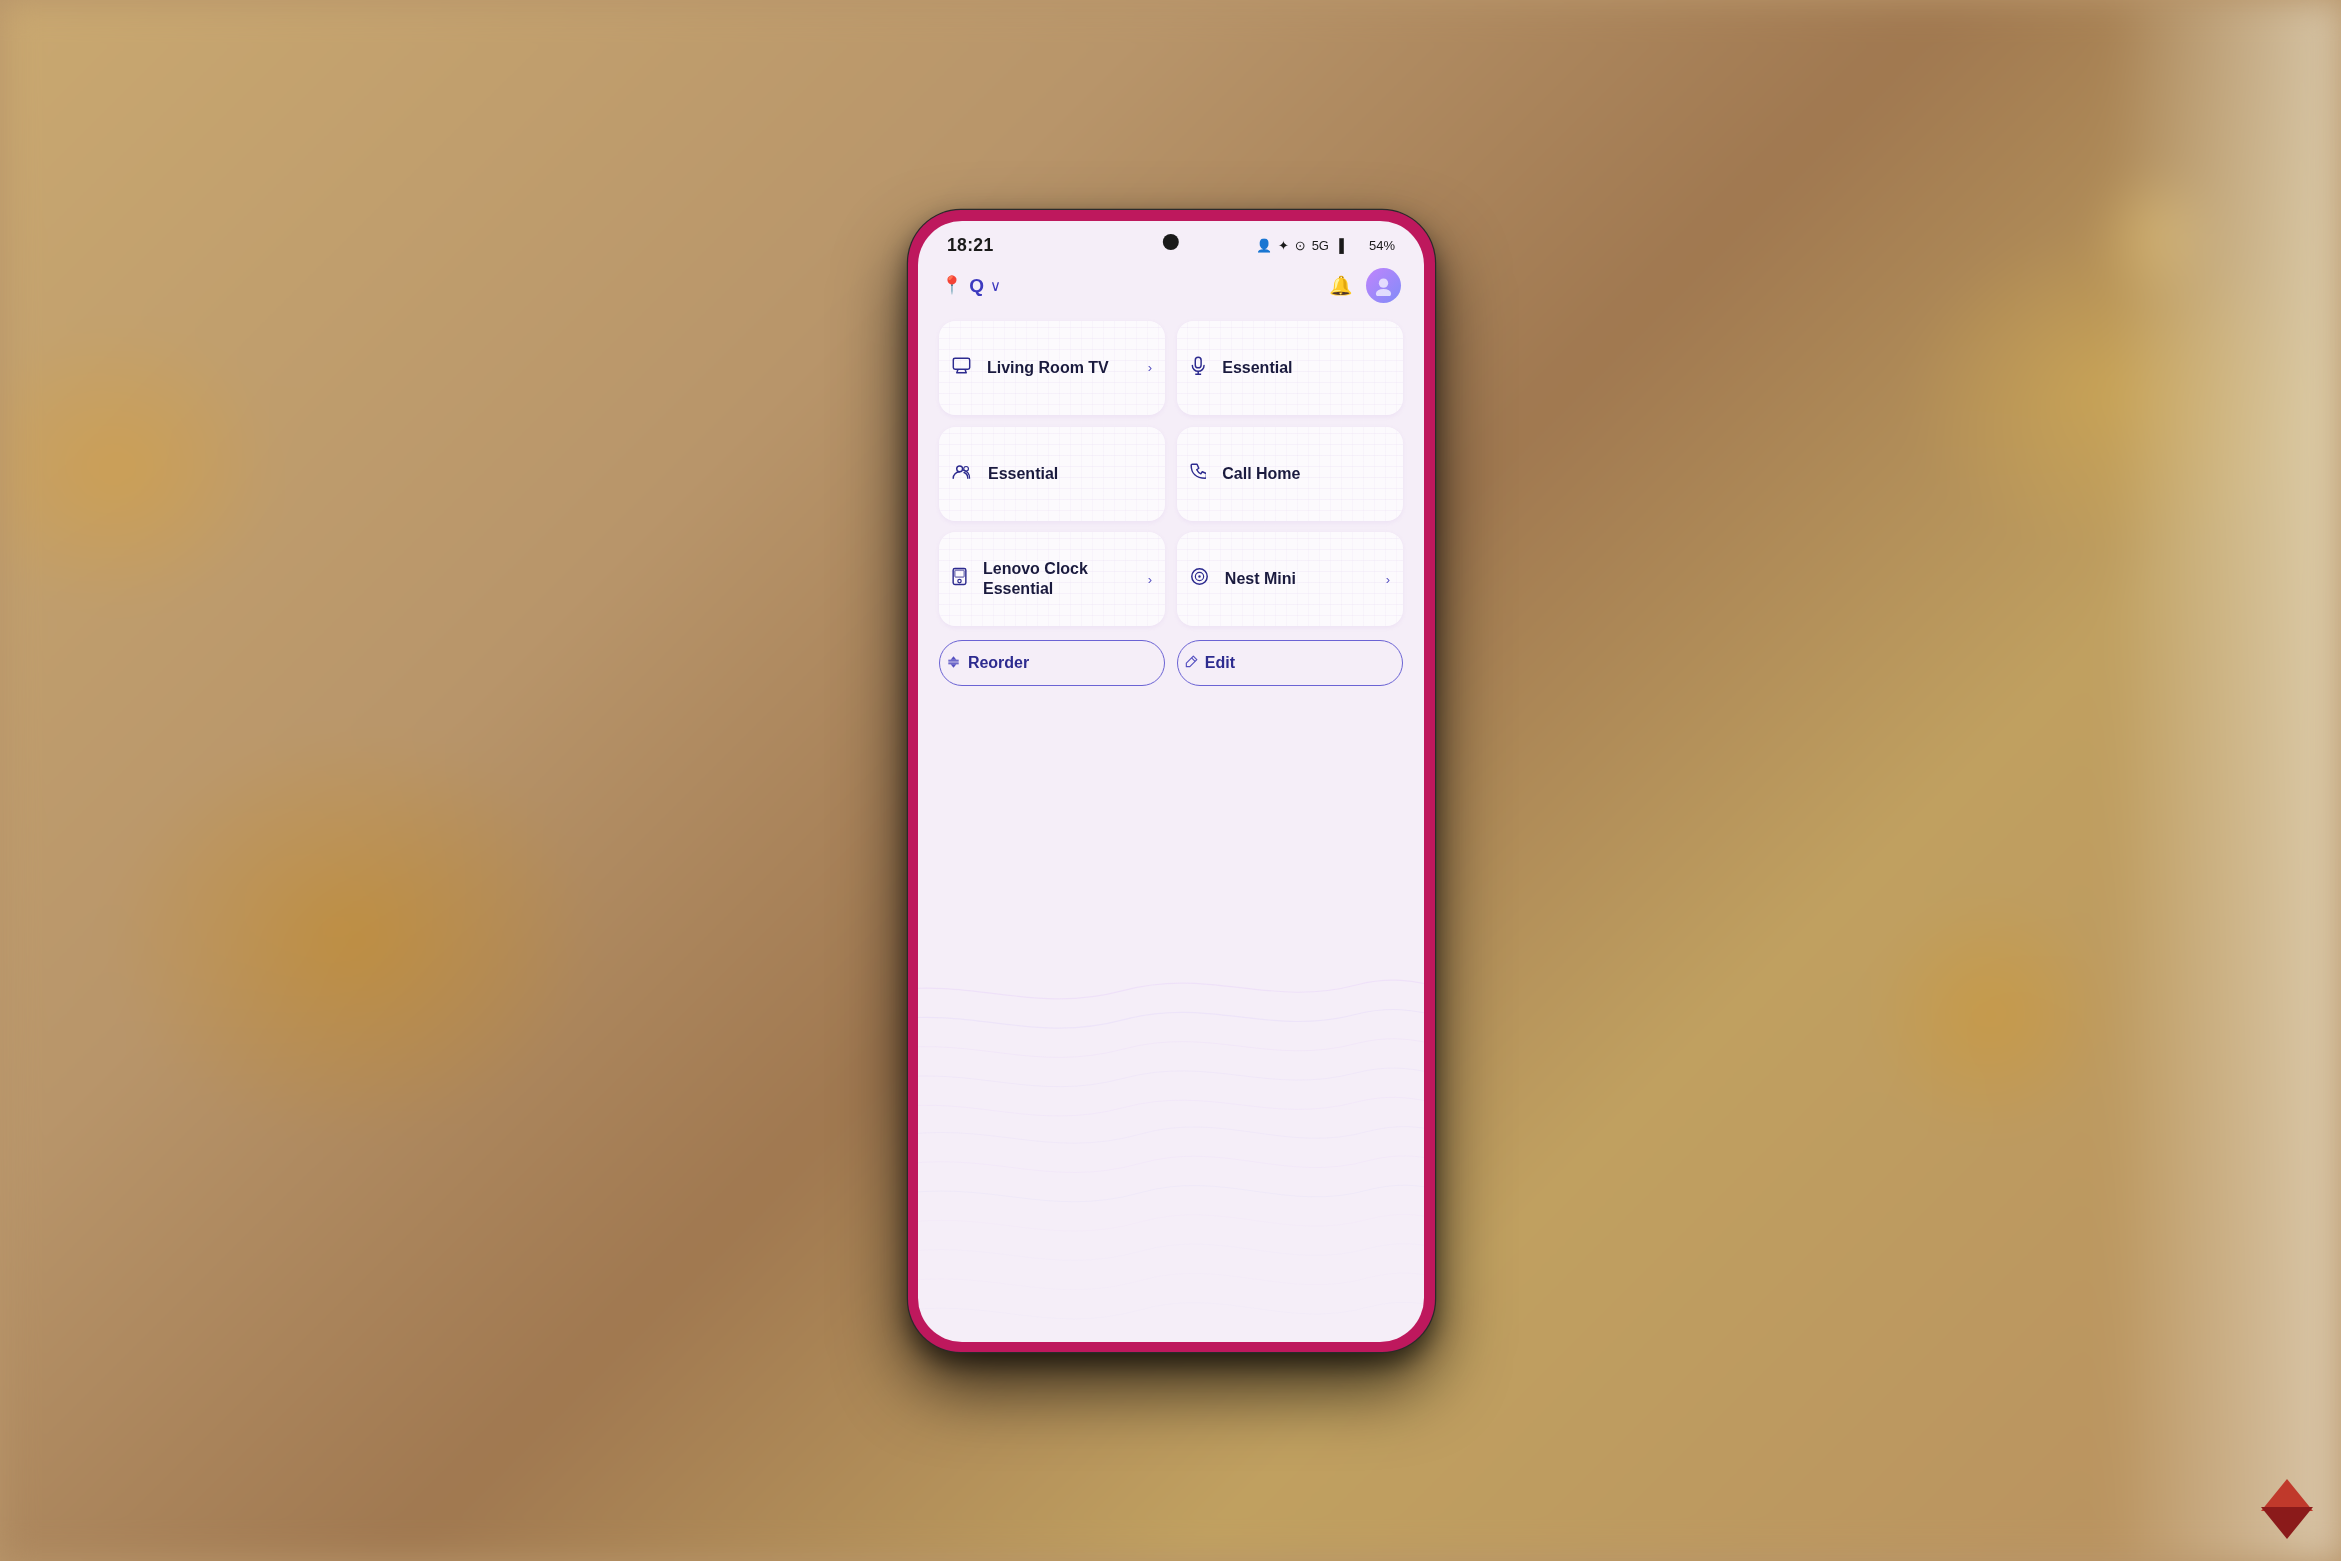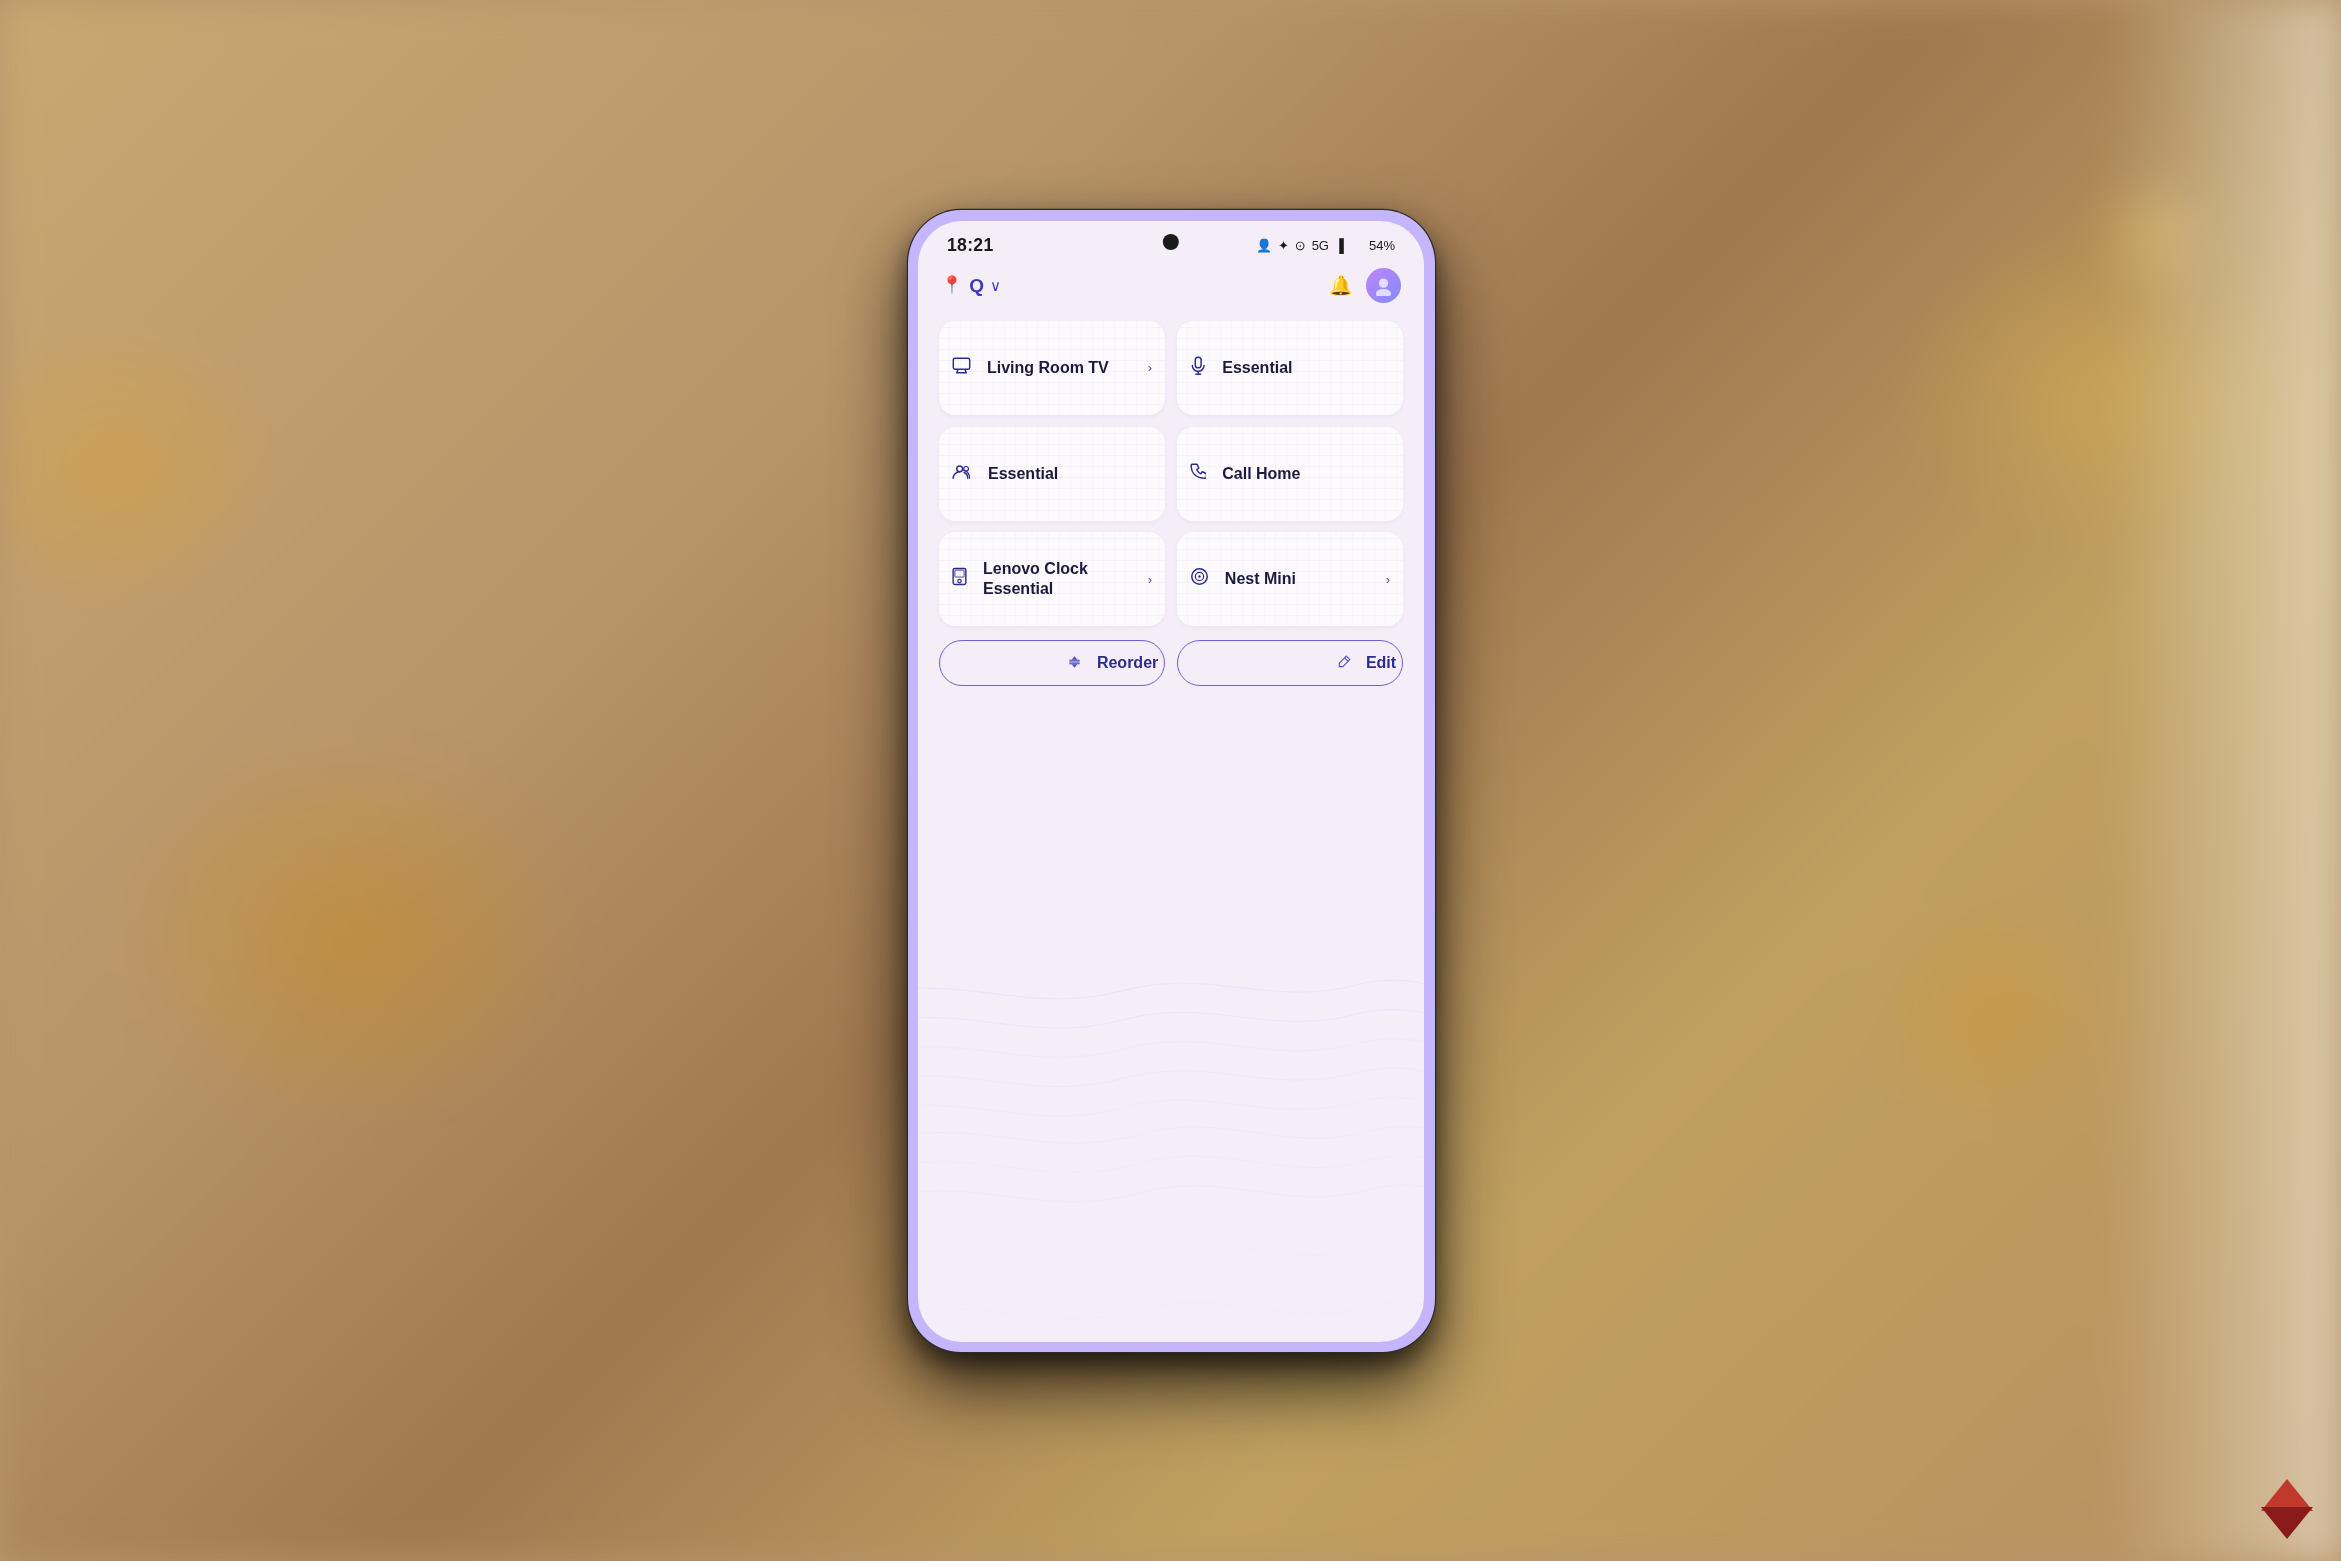--- a/index.html
+++ b/index.html
@@ -39,21 +39,21 @@
       height: 100%;
       background: linear-gradient(to left, rgba(240,235,220,0.6) 0%, transparent 100%);
     }
 
     
     .phone {
       position: relative;
       z-index: 10;
       width: 527px;
       height: 1142px;
-      background: #c4b5fd;
+      background: #be185d;
       border-radius: 53px;
       padding: 10.5px;
       box-shadow:
         0 0 0 1.2px #2a2a2a,
         0 35px 70px rgba(0,0,0,0.7),
         0 11.7px 23.4px rgba(0,0,0,0.5);
     }
 
     .phone-inner {
       width: 100%;
@@ -259,22 +259,22 @@
       gap: 11.7px;
     }
 
     .action-btn {
       border: 1.2px solid #6b63d4;
       border-radius: 29px;
       background: transparent;
       padding: 13px 5.9px;
       display: flex;
       align-items: center;
-      justify-content: flex-end;
-      gap: 15px;
+      justify-content: flex-start;
+      gap: 7px;
       cursor: pointer;
     }
 
     .action-btn-icon {
       font-size: 14px;
       color: #5550c0;
     }
 
     .action-btn-label {
       font-size: 16px;

